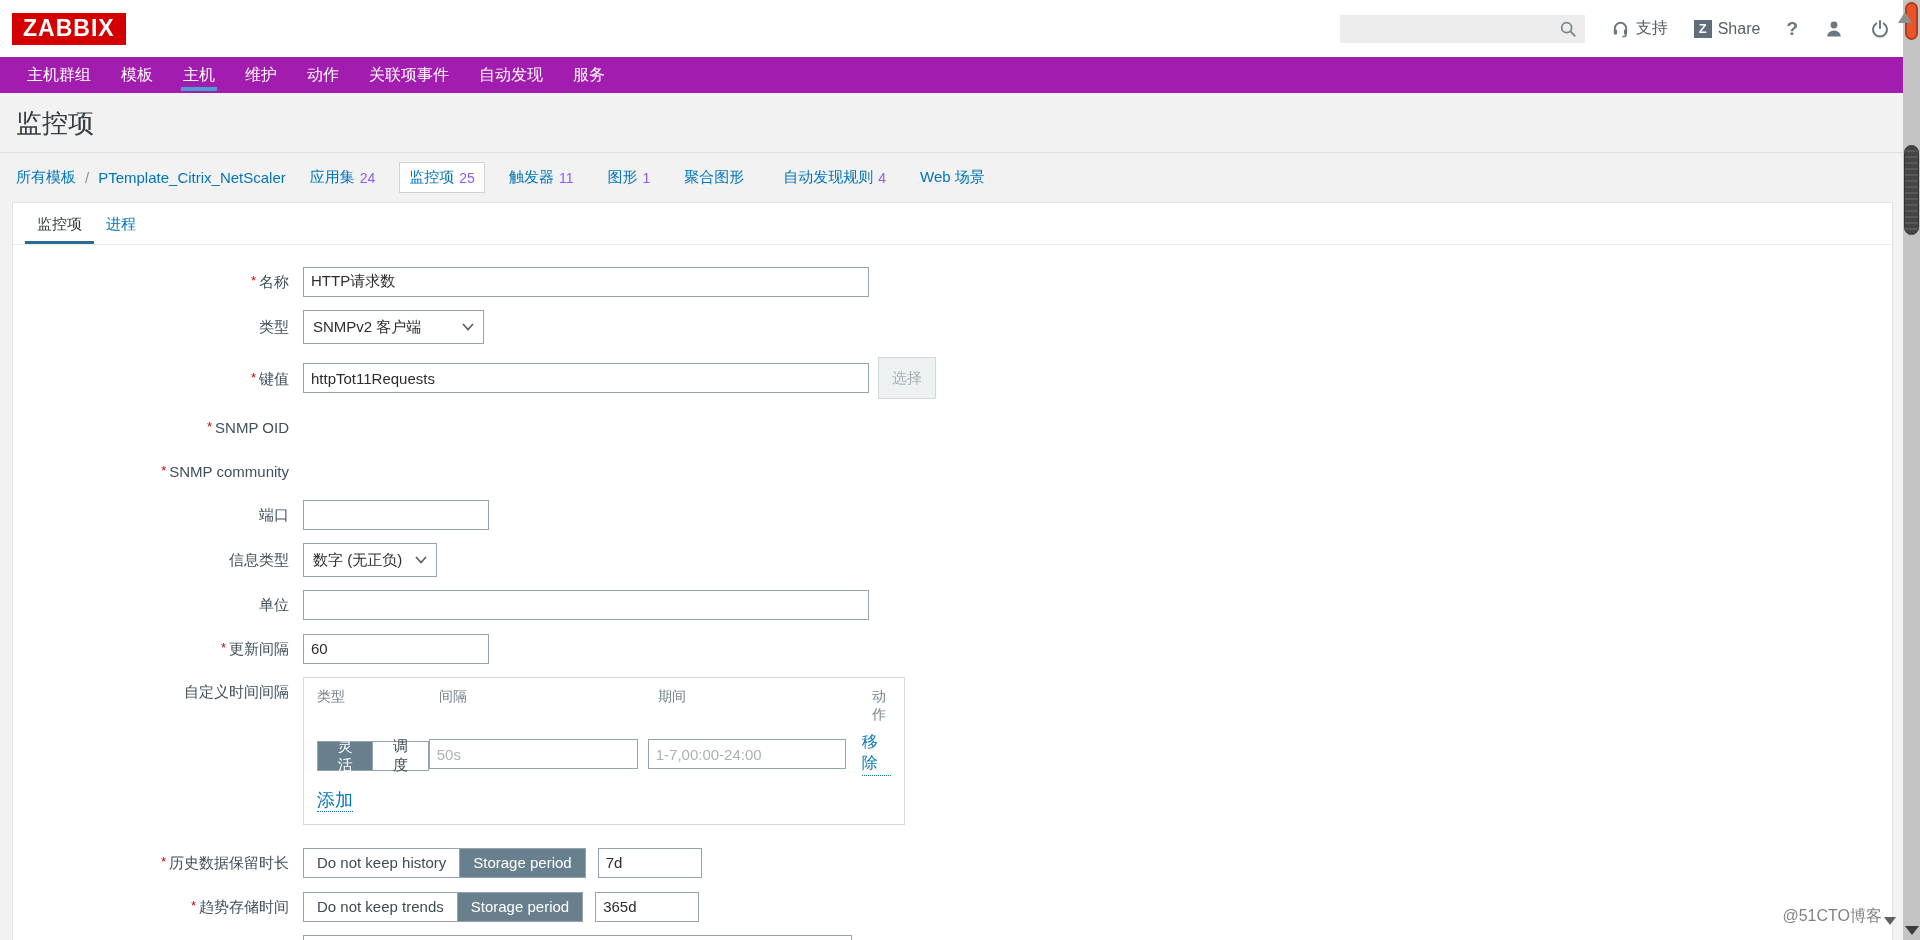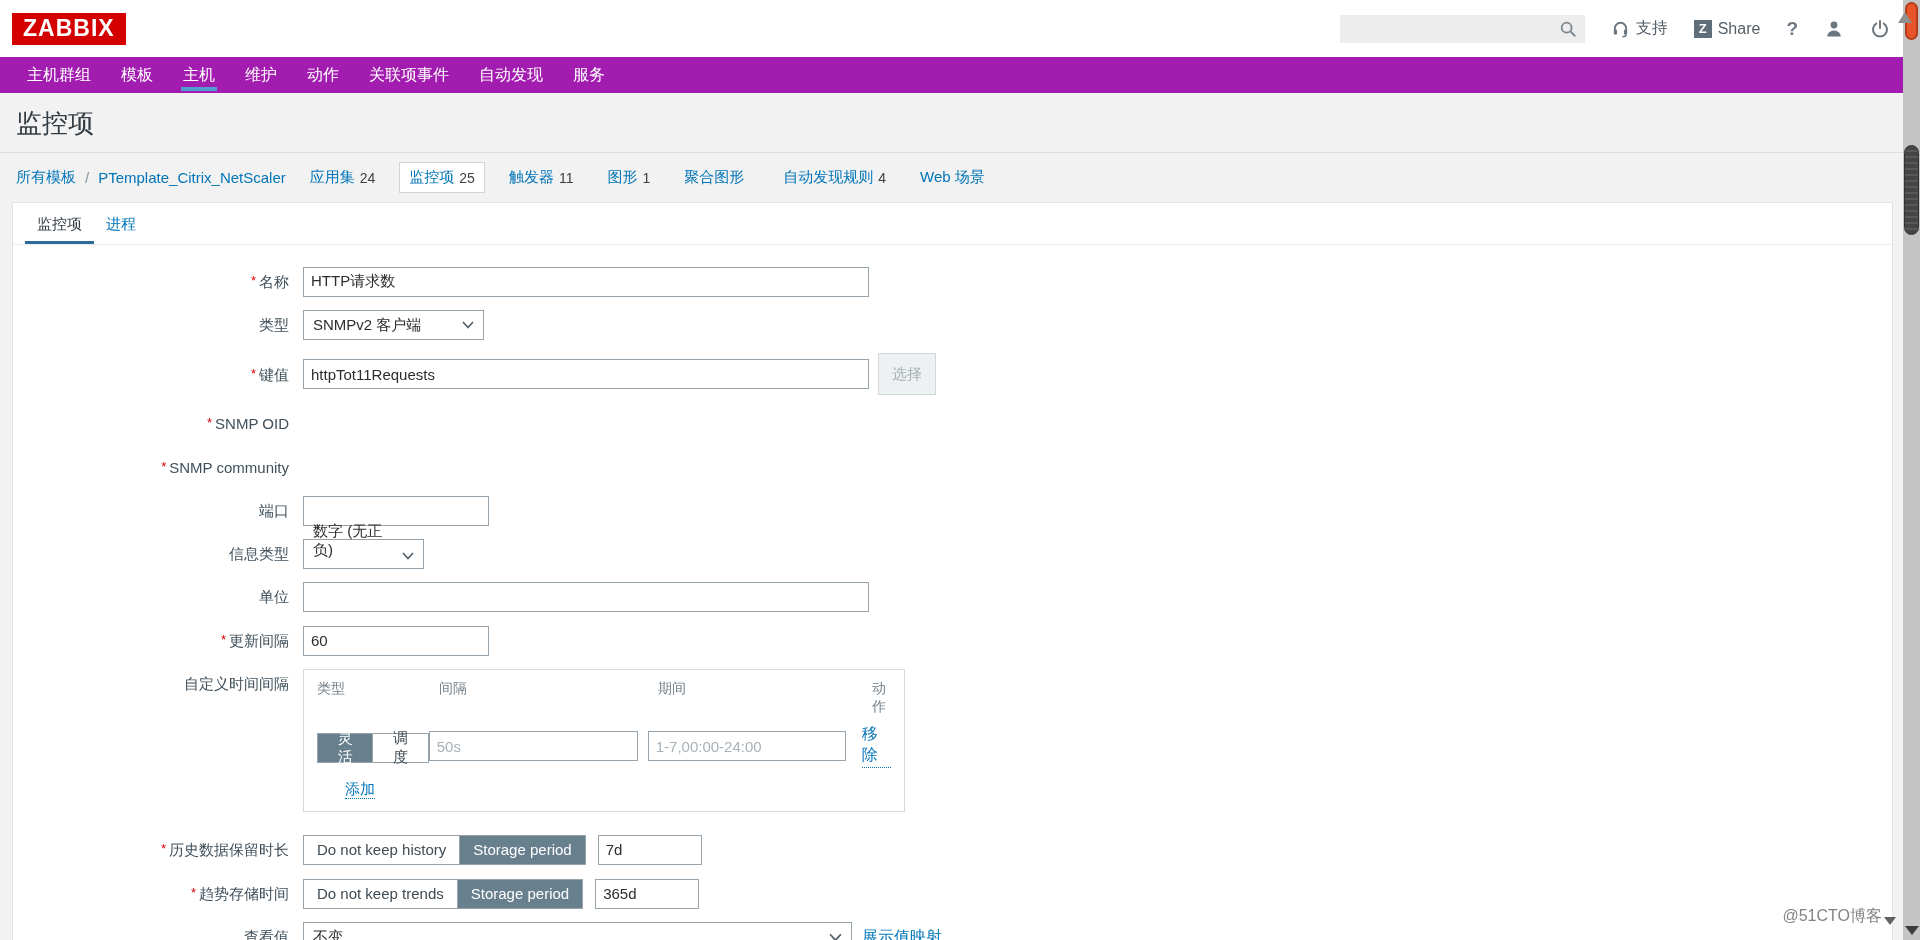--- a/index.html
+++ b/index.html
@@ -35,43 +35,43 @@
   
   .page-header { padding:13px 16px 11px; border-bottom:1px solid #dddddd; }
   .page-title { font-size:26px; font-weight:normal; color:#343d44; }
   .breadcrumb { display:flex; align-items:center; padding:9px 16px; font-size:15px; }
   .crumb-link { color:#0275b8; cursor:pointer; text-decoration:none; }
   .crumb-sep { color:#84919a; margin:0 9px; }
   .pill { display:flex; align-items:center; padding:5px 9px; margin-left:14px; border:1px solid transparent; cursor:pointer; }
   .pill:first-of-type { margin-left:26px; }
   .pill.active { background:#ffffff; border-color:#ccd5da; }
   .pill-label { color:#0275b8; }
-  .pill-count { color:#404040; margin-left:5px; font-size:14px; }
+  .pill-count { color:#8b5cf6; margin-left:5px; font-size:14px; }
 
   
   .container { margin:0 27px 0 12px; background:#ffffff; border:1px solid #dfe3e6; height:760px; overflow:hidden; }
   .tabs { display:flex; padding:0 12px; border-bottom:1px solid #ebeef0; }
   .tab { padding:12px 12px 10px; font-size:15px; position:relative; cursor:pointer; color:#0275b8; }
   .tab.active { color:#333b42; }
   .tab-underline { position:absolute; left:0; right:0; bottom:0; height:3px; background:#2b6a99; }
 
   .form { padding-top:21px; }
   .form-row { display:flex; align-items:center; margin-bottom:13px; min-height:30px; }
   .form-label { width:290px; flex:none; text-align:right; padding-right:14px; font-size:15px; color:#40505b; line-height:30px; }
   .req { color:#d40000; margin-right:3px; font-size:13px; vertical-align:2px; }
 
   .input { height:30px; border:1px solid #96a3ab; background:#fff; padding:0 7px; font-size:15px; color:#2d2d2d; font-family:inherit; outline:none; }
   .input::placeholder { color:#a9b2b8; }
   .w-lg { width:566px; }
   .w-md { width:186px; }
   .w-7d { width:104px; margin-left:12px; }
 
   .select { height:30px; border:1px solid #96a3ab; background:#fff; display:inline-flex; align-items:center;
-            justify-content:space-between; padding:8px 9px; font-size:15px; color:#2d2d2d; cursor:pointer; }
-  .sel-type { width:181px; } .sel-info { width:121px;align-items:flex-end; } .sel-show { width:549px; }
+            justify-content:space-between; padding:16px 9px; font-size:15px; color:#2d2d2d; cursor:pointer; }
+  .sel-type { width:181px; } .sel-info { width:134px; } .sel-show { width:549px; }
 
   .btn-gray { height:42px; margin-left:9px; padding:0 13px; background:#eef1f2; border:1px solid #d2d9dd;
               color:#a9b2b8; font-size:15px; font-family:inherit; cursor:default; }
 
   .seg { display:inline-flex; border:1px solid #96a3ab; height:30px; }
   .seg-btn { display:flex; align-items:center; padding:0 13px; font-size:15px; background:#fff; color:#3f4a52; cursor:pointer; border-left:1px solid #96a3ab; }
   .seg-btn:first-child { border-left:none; }
   .seg-btn.sel { background:#687f8d; color:#fff; }
 
   .link { color:#0275b8; cursor:pointer; }
@@ -293,21 +293,21 @@
           <div class="iv-toggle-wrap">
             <span class="seg">
               <span class="seg-btn sel">灵活</span>
               <span class="seg-btn">调度</span>
             </span>
           </div>
           <input class="input iv-input" placeholder="50s" style="">
           <input class="input iv-input2" placeholder="1-7,00:00-24:00" style="">
           <span class="link link-dotted">移除</span>
         </div>
-        <span class="link link-dotted" style="font-size:15px;margin-left:28px;">添加</span>
+        <span class="link link-dotted" style="font-size:18px;">添加</span>
       </div>
     </div>
 
     <div class="form-row">
       <div class="form-label">
         <span class="req">*</span><span>历史数据保留时长</span>
       </div>
       <span class="seg">
         <span class="seg-btn">Do not keep history</span>
         <span class="seg-btn sel">Storage period</span>

